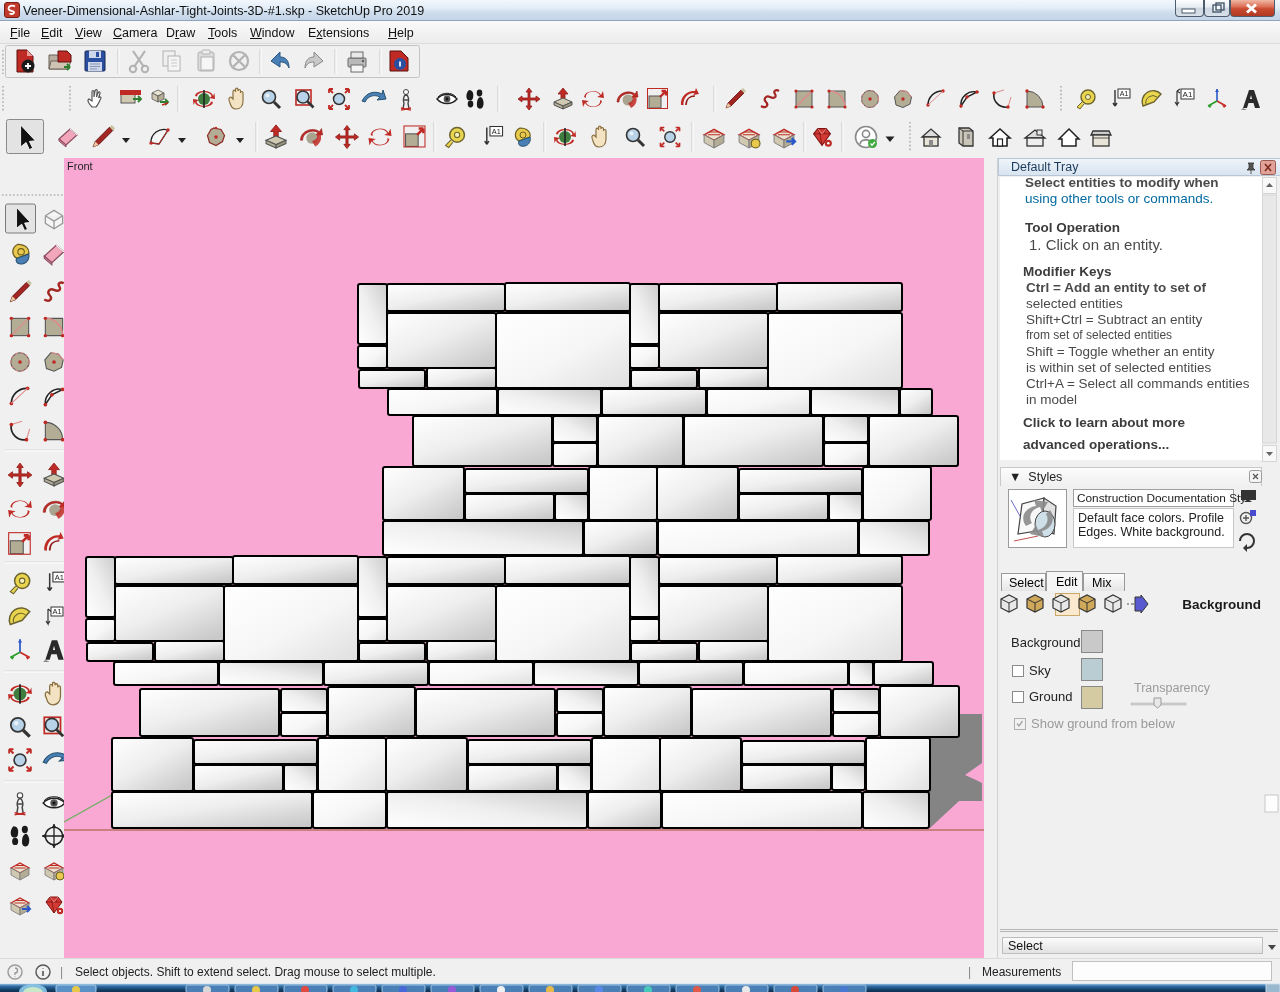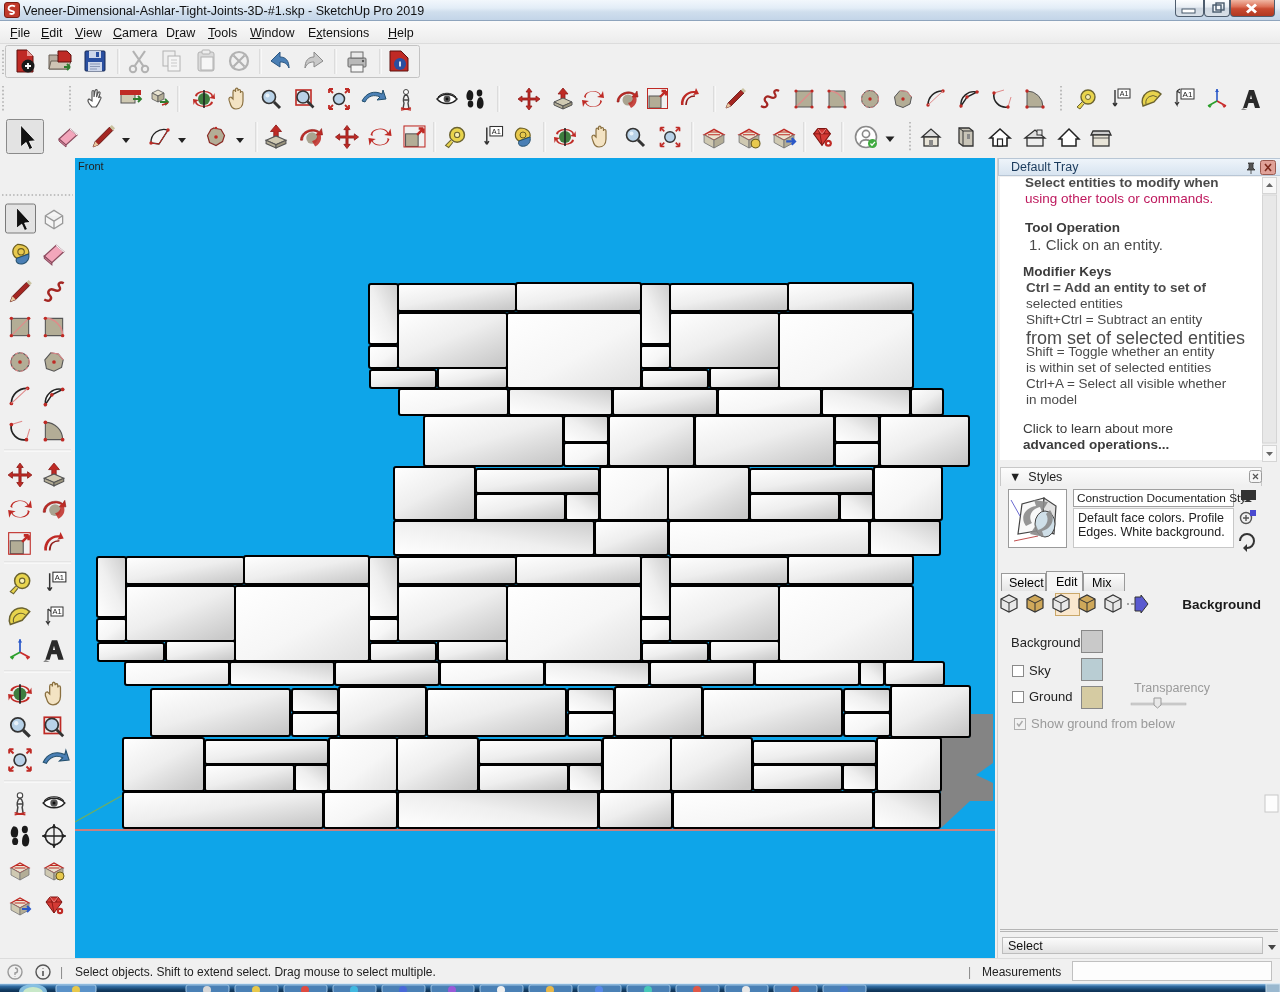--- a/index.html
+++ b/index.html
@@ -5,21 +5,21 @@
 #app{position:relative;width:1280px;height:992px;font-family:"Liberation Sans",sans-serif;background:#f0f0f0}
 .abs{position:absolute}
 .titlebar{left:0;top:0;width:1280px;height:21px;background:linear-gradient(#f2f7fc 0%,#e3edf7 40%,#cfdeed 60%,#c3d5e8 100%);border-bottom:1px solid #8ea4bd}
 .title-txt{position:absolute;left:23px;top:4px;font-size:12.5px;color:#111}
 .menubar{left:0;top:21px;width:1280px;height:23px;background:linear-gradient(#fafafa,#ececec);border-bottom:1px solid #dcdcdc}
 .menubar span{position:absolute;top:5px;font-size:12.5px;color:#111}
 .menubar u{text-decoration:underline}
 .statusbar{left:0;top:958px;width:1280px;height:25px;background:#f0f0f0;border-top:1px solid #dcdcdc;font-size:12px;color:#222}
 .taskbar{left:0;top:983px;width:1280px;height:9px;background:linear-gradient(#8ab8dd 0%,#2f6aa0 30%,#123c63 75%,#0e3154 100%);border-top:1px solid #dce8f2}
 .tray{left:997px;top:158px;width:283px;height:800px;background:#f0f0f0;border-left:1px solid #d0d0d0}
-.canvas{left:75px;top:158px;width:920px;height:800px;background:#0ea5e9}
+.canvas{left:64px;top:158px;width:920px;height:800px;background:#f9a8d4}
 .leftbar{left:0;top:158px;width:75px;height:800px;background:#f0f0f0}
 .traytitle{position:absolute;left:0;top:0;width:283px;height:18px;background:linear-gradient(#eef4fa,#d8e4f0);border:1px solid #b8c6d5;font-size:12.5px;color:#1a3a5c}
 .winbtn{position:absolute;top:0;height:17px;border:1px solid #4e5d6e;border-top:none;border-radius:0 0 4px 4px}
 </style></head><body>
 <div id="app">
 <div class="abs titlebar">
       <svg class="abs" style="left:4px;top:2px" width="16" height="16">
         <rect x="0.5" y="0.5" width="15" height="15" rx="2.5" fill="#c0392b" stroke="#7d1d12"></rect>
         <path d="M11,4.5 C8,2.5 4.5,4 4.5,6.5 C4.5,9 8,8.5 9.5,9.5 C11,10.5 9,13 5.5,11.5" fill="none" stroke="#fff" stroke-width="1.8"></path>
       </svg>
@@ -829,33 +829,33 @@
         <svg style="position:absolute;left:245px;top:2px" width="14" height="14">
           <path d="M4,2 h6 l-1,1 v4 l2,2 h-8 l2,-2 v-4 z M7,9 v4" fill="#555" stroke="#333" stroke-width="0.8"></path>
         </svg>
         <svg style="position:absolute;left:261px;top:1px" width="16" height="15">
           <rect x="0.5" y="0.5" width="15" height="14" rx="2" fill="#e0a198" stroke="#9a5a50"></rect>
           <path d="M5,4 l6,7 M11,4 l-6,7" stroke="#7d2a1d" stroke-width="1.6"></path>
         </svg>
       </div>
       <div class="abs" style="left:2px;top:19px;width:263px;height:283px;background:#fff"></div>
       <div class="abs" style="left:27px;top:17px;font-size:13.5px;font-weight:bold;color:#4a4a4a">Select entities to modify when</div>
-      <div class="abs" style="left:27px;top:33px;font-size:13.5px;font-weight:normal;color:#be185d">using other tools or commands.</div>
+      <div class="abs" style="left:27px;top:33px;font-size:13.5px;font-weight:normal;color:#0369a1">using other tools or commands.</div>
       <div class="abs" style="left:27px;top:62px;font-size:13.5px;font-weight:bold;color:#3c3c3c">Tool Operation</div>
       <div class="abs" style="left:31px;top:78px;font-size:15px;font-weight:normal;color:#4a4a4a">1. Click on an entity.</div>
       <div class="abs" style="left:25px;top:106px;font-size:13.5px;font-weight:bold;color:#3c3c3c">Modifier Keys</div>
       <div class="abs" style="left:28px;top:122px;font-size:13.5px;font-weight:bold;color:#4a4a4a">Ctrl = Add an entity to set of</div>
       <div class="abs" style="left:28px;top:138px;font-size:13.5px;font-weight:normal;color:#4a4a4a">selected entities</div>
       <div class="abs" style="left:28px;top:154px;font-size:13.5px;font-weight:normal;color:#4a4a4a">Shift+Ctrl = Subtract an entity</div>
-      <div class="abs" style="left:28px;top:170px;font-size:18px;font-weight:normal;color:#4a4a4a">from set of selected entities</div>
+      <div class="abs" style="left:28px;top:170px;font-size:12px;font-weight:normal;color:#4a4a4a">from set of selected entities</div>
       <div class="abs" style="left:28px;top:186px;font-size:13.5px;font-weight:normal;color:#4a4a4a">Shift = Toggle whether an entity</div>
       <div class="abs" style="left:28px;top:202px;font-size:13.5px;font-weight:normal;color:#4a4a4a">is within set of selected entities</div>
-      <div class="abs" style="left:28px;top:218px;font-size:13.5px;font-weight:normal;color:#4a4a4a">Ctrl+A = Select all visible whether</div>
+      <div class="abs" style="left:28px;top:218px;font-size:13.5px;font-weight:normal;color:#4a4a4a">Ctrl+A = Select all commands entities</div>
       <div class="abs" style="left:28px;top:234px;font-size:13.5px;font-weight:normal;color:#4a4a4a">in model</div>
-      <div class="abs" style="left:25px;top:263px;font-size:13.5px;font-weight:normal;color:#3c3c3c">Click to learn about more</div>
+      <div class="abs" style="left:25px;top:257px;font-size:13.5px;font-weight:bold;color:#3c3c3c">Click to learn about more</div>
       <div class="abs" style="left:25px;top:279px;font-size:13.5px;font-weight:bold;color:#3c3c3c">advanced operations...</div>
       <svg class="abs" style="left:264px;top:19px" width="15" height="285">
         <rect x="0" y="0" width="15" height="285" fill="#f0f0f0"></rect>
         <rect x="0.5" y="0.5" width="14" height="16" fill="#f8f8f8" stroke="#d5d5d5"></rect>
         <path d="M7.5,6 l-3.5,4 h7 z" fill="#666"></path>
         <rect x="0.5" y="18" width="14" height="248" fill="#e8e8e8" stroke="#d5d5d5"></rect>
         <rect x="0.5" y="268.5" width="14" height="16" fill="#f8f8f8" stroke="#d5d5d5"></rect>
         <path d="M7.5,279 l-3.5,-4 h7 z" fill="#666"></path>
       </svg>
       <div class="abs" style="left:2px;top:309px;width:262px;height:30px;background:linear-gradient(#fcfcfc,#e9e9e9);border:1px solid #c8c8c8;font-size:12.5px;color:#222">

